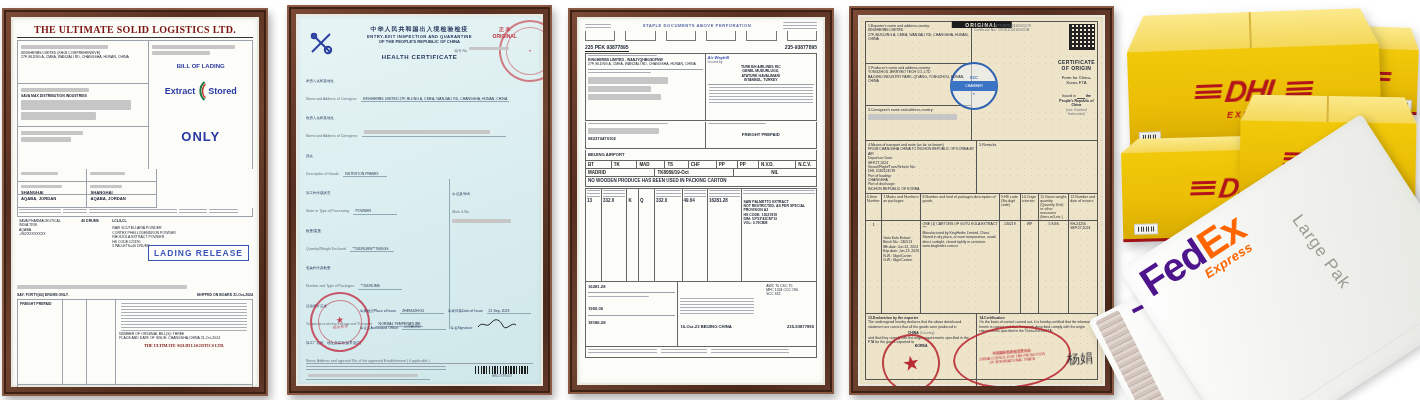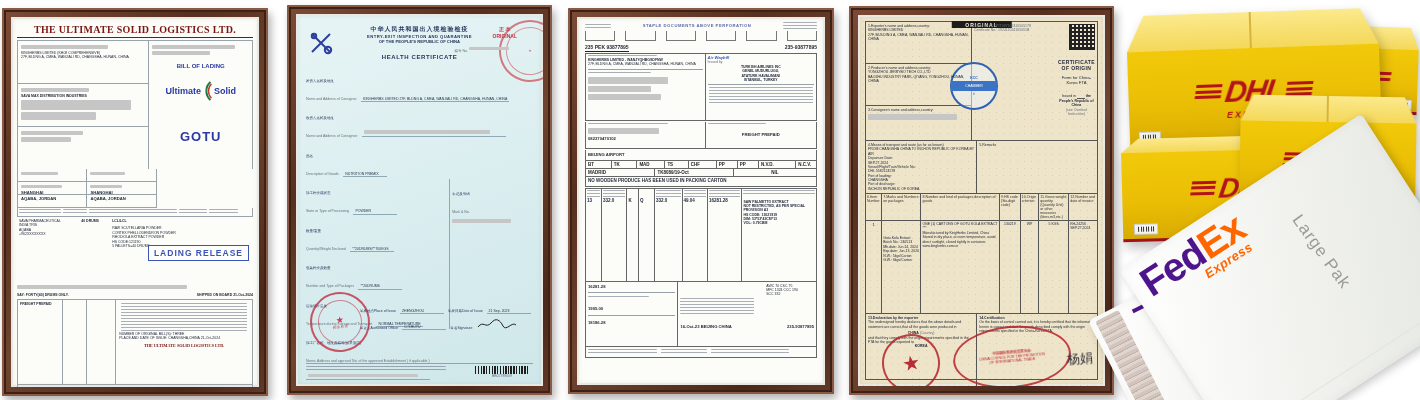--- a/index.html
+++ b/index.html
@@ -137,28 +137,28 @@
           <div>
             <div class="redact" style="width:50%"></div>
             <div class="redact" style="width:40%;height:5px"></div>
           </div>
         </div>
         <div class="bol-r">
           <div class="redact" style="width:85%"></div>
           <div class="redact" style="width:60%"></div>
           <div class="t6 b blue c" style="margin-top:8px">BILL OF LADING</div>
           <div class="bol-logo">
-            <span class="w">Ultimate</span>
+            <span class="w">Extract</span>
             <svg width="9" height="20" viewBox="0 0 9 20">
               <path d="M7.5 1 C2 5.5 2 14.5 7.5 19" fill="none" stroke="#1d7a44" stroke-width="2"></path>
               <path d="M8.5 3 C4.5 6.5 4.5 13.5 8.5 17" fill="none" stroke="#c0392b" stroke-width="1.4"></path>
             </svg>
-            <span class="w">Solid</span>
-          </div>
-          <div class="copy">GOTU</div>
+            <span class="w">Stored</span>
+          </div>
+          <div class="copy">ONLY</div>
         </div>
       </div>
       <div class="bol-ports">
         <div>
             <div class="redact" style="width:60%;height:3px"></div>
           </div>
         <div>
             <div class="redact" style="width:55%;height:3px"></div>
           </div>
         <div>

